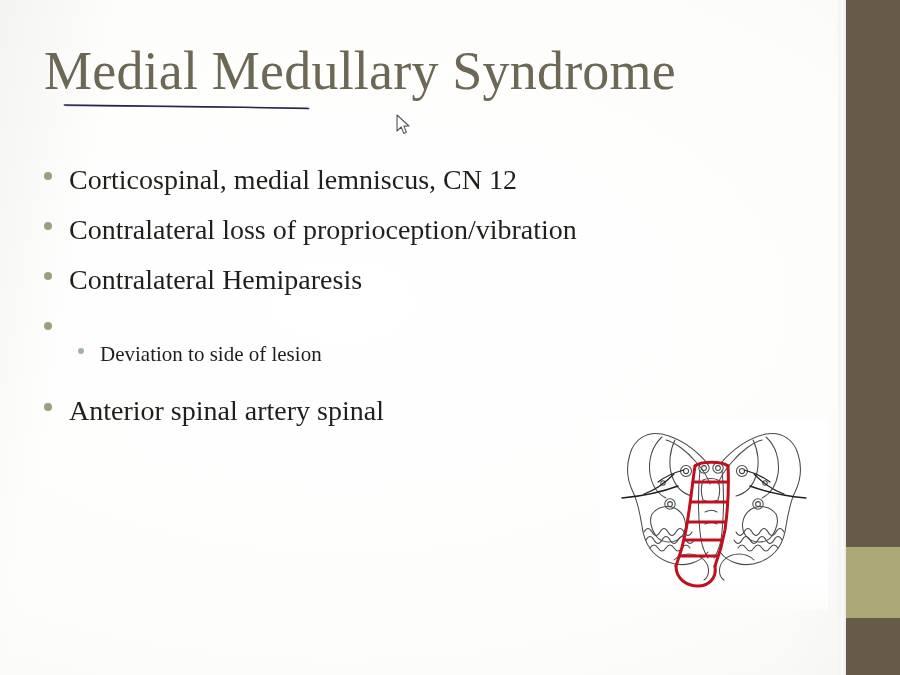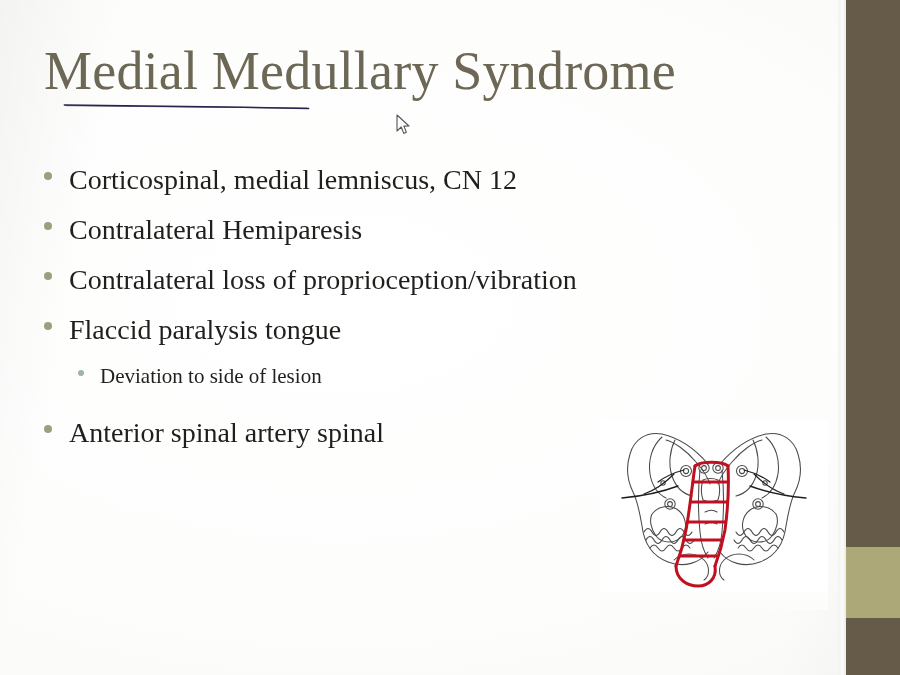--- a/index.html
+++ b/index.html
@@ -155,31 +155,30 @@
 
   <div id="bullets">
 
     <div class="bullet-row lvl1">
       <span class="dot"></span>
       <span class="btext">Corticospinal, medial lemniscus, CN 12</span>
     </div>
 
     <div class="bullet-row lvl1">
       <span class="dot"></span>
+      <span class="btext">Contralateral loss of proprioception/vibration</span>
+    </div>
+
+    <div class="bullet-row lvl1">
+      <span class="dot"></span>
       <span class="btext">Contralateral Hemiparesis</span>
     </div>
 
     <div class="bullet-row lvl1">
       <span class="dot"></span>
-      <span class="btext">Contralateral loss of proprioception/vibration</span>
-    </div>
-
-    <div class="bullet-row lvl1">
-      <span class="dot"></span>
-      <span class="btext">Flaccid paralysis tongue</span>
     </div>
 
     <div class="bullet-row lvl2">
       <span class="dot"></span>
       <span class="btext">Deviation to side of lesion</span>
     </div>
 
     <div class="bullet-row lvl1">
       <span class="dot"></span>
       <span class="btext">Anterior spinal artery spinal</span>

